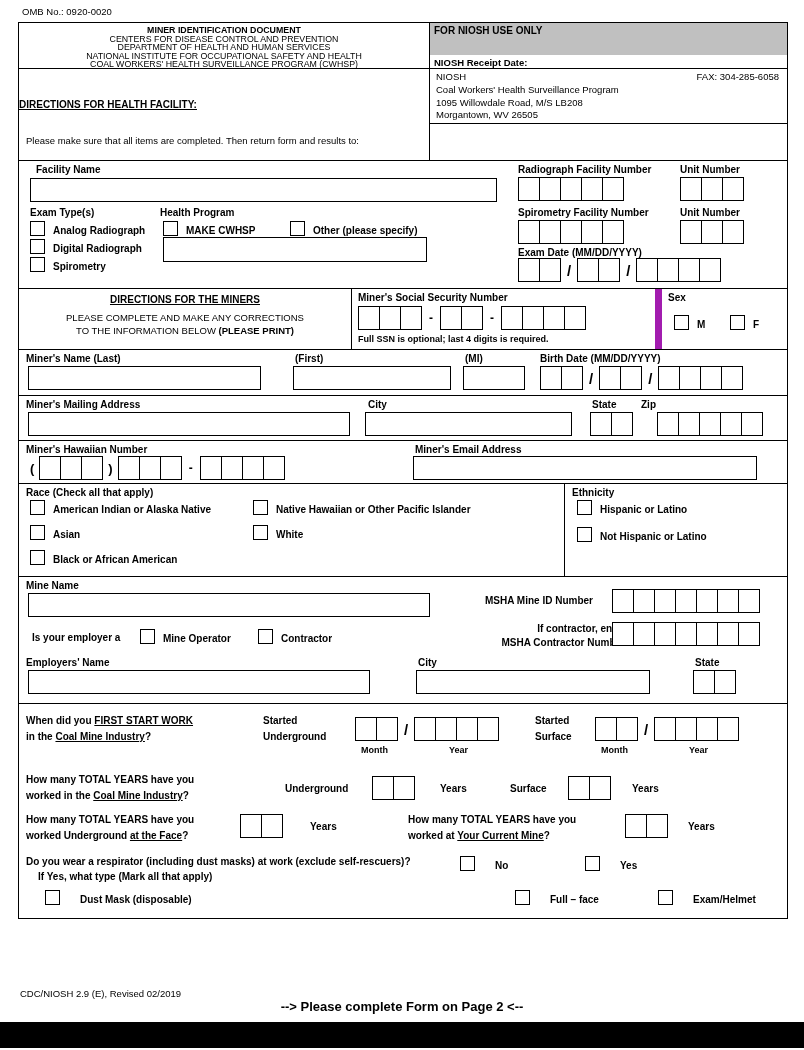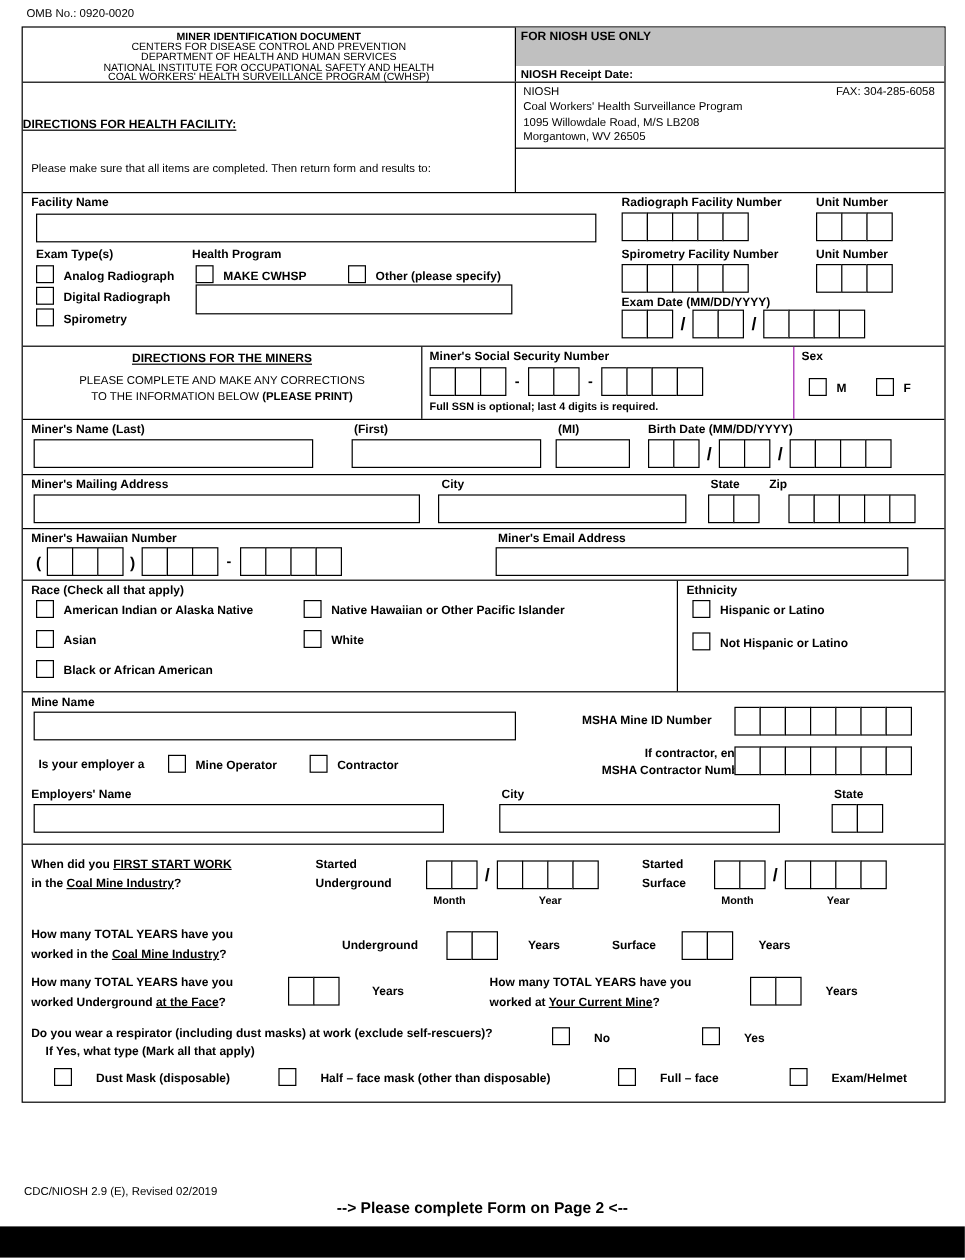--- a/index.html
+++ b/index.html
@@ -34,21 +34,21 @@
   .receipt{padding:2px 4px;font-size:9.5px;font-weight:bold}
   .s2{height:92px}
   .c2l{width:411px;border-right:1px solid #000;position:relative}
   .dirtitle{position:absolute;top:30px;left:0;width:100%;}
   .instr{position:absolute;top:66px;left:7px}
   .c2r{flex:1;position:relative;padding:2px 6px;font-size:9.5px;line-height:12.8px}
   .fax{right:8px;top:2px}
   .s3{height:128px}
   .s4{height:61px}
   .c4l{width:333px;border-right:1px solid #000;text-align:center}
-  .c4m{width:310px;border-right:1px solid #a21caf;position:relative}
+  .c4m{width:310px;border-right:7px solid #a21caf;position:relative}
   .c4r{flex:1;position:relative}
   .s5{height:46px}.s6{height:45px}.s7{height:43px}
   .s8{height:93px}
   .c8l{width:546px;border-right:1px solid #000;position:relative}
   .c8r{flex:1;position:relative}
   .s9{height:127px}
   .s10{height:214px}
   .rightblk{position:absolute;text-align:right}
   .sublbl{font-size:9px;font-weight:bold;position:absolute;white-space:nowrap}
   .banner{position:absolute;left:0;top:999px;width:804px;text-align:center;font-size:13px;font-weight:bold}
@@ -86,21 +86,21 @@
       <div>NIOSH</div>
       <div class="abs fax">FAX: 304-285-6058</div>
       <div>Coal Workers' Health Surveillance Program</div>
       <div>1095 Willowdale Road, M/S LB208</div>
       <div>Morgantown, WV 26505</div>
     </div>
     <div class="abs" style="left:411px;top:54px;width:357px;border-top:1px solid #000"></div>
   </div>
 
   <div class="sec s3">
-    <div class="lbl abs" style="left:7px;top:3px">Facility Name</div>
+    <div class="lbl abs" style="left:17px;top:3px">Facility Name</div>
     <div class="ibox" style="left:11px;top:17px;width:467px;height:24px"></div>
     <div class="lbl abs" style="left:499px;top:3px">Radiograph Facility Number</div>
     <div class="lbl abs" style="left:661px;top:3px">Unit Number</div>
     <div class="boxes abs" style="left:499px;top:16px">
         <div class="box"></div>
         <div class="box"></div>
         <div class="box"></div>
         <div class="box"></div>
         <div class="box"></div>
       </div>
@@ -443,24 +443,20 @@
     </div>
     <div class="pair wgap" style="left:566px;top:152px">
       <span class="cb"></span>
       <span class="lbl">Yes</span>
     </div>
 
     <div class="pair wgap" style="left:26px;top:186px">
       <span class="cb"></span>
       <span class="lbl">Dust Mask (disposable)</span>
     </div>
-    <div class="pair wgap" style="left:213px;top:186px">
-      <span class="cb"></span>
-      <span class="lbl">Half – face mask (other than disposable)</span>
-    </div>
     <div class="pair wgap" style="left:496px;top:186px">
       <span class="cb"></span>
       <span class="lbl">Full – face</span>
     </div>
     <div class="pair wgap" style="left:639px;top:186px">
       <span class="cb"></span>
       <span class="lbl">Exam/Helmet</span>
     </div>
   </div>
 

